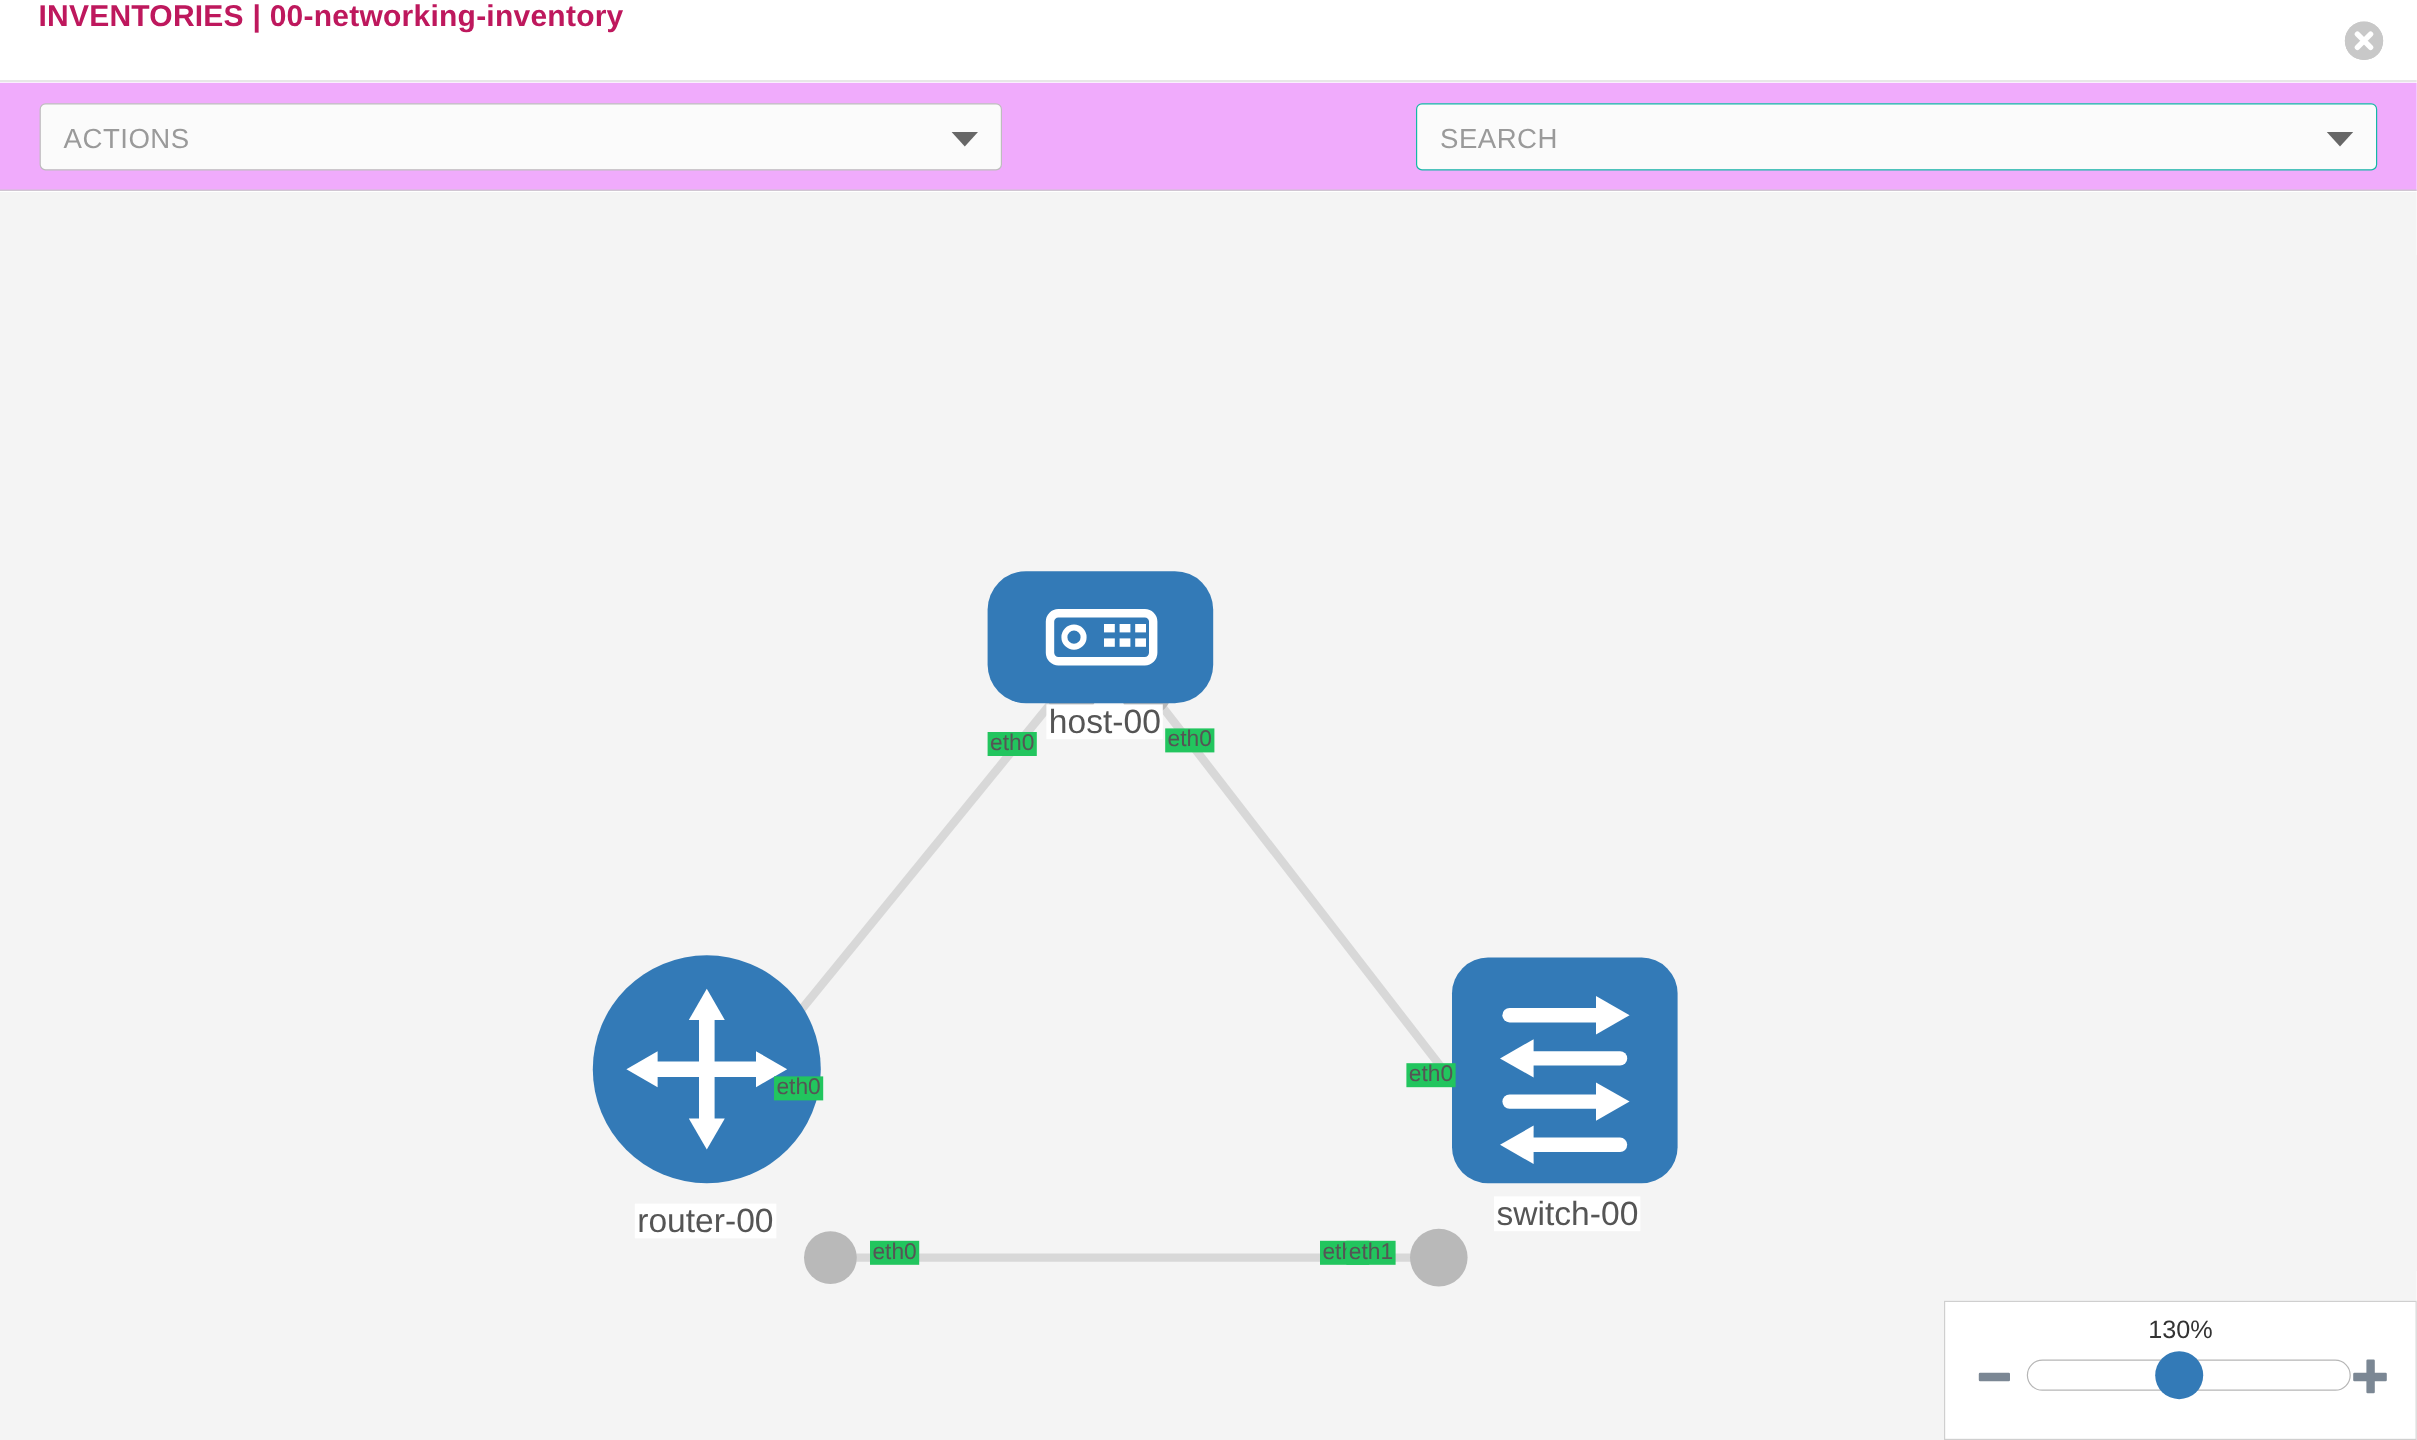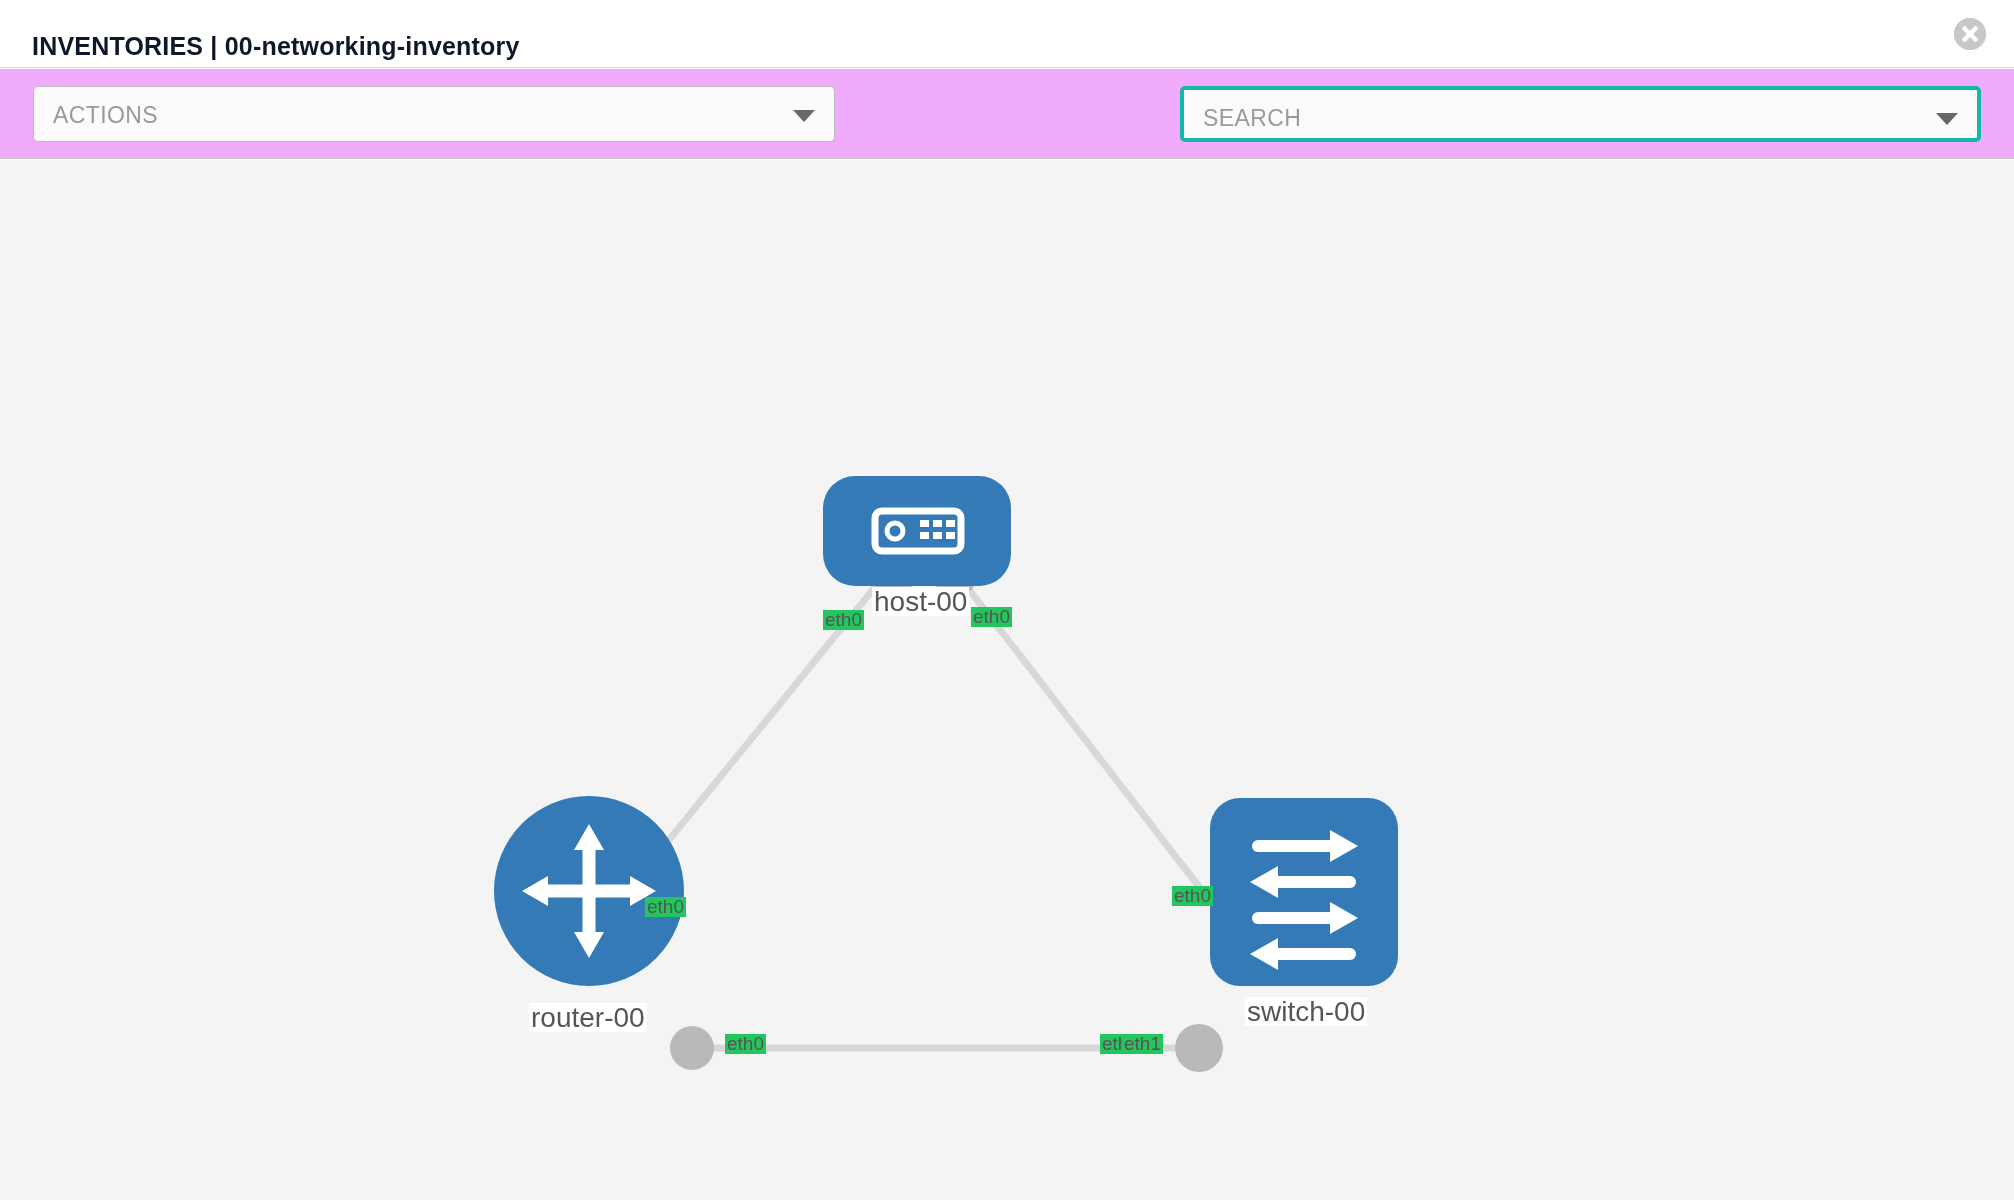--- a/index.html
+++ b/index.html
@@ -11,22 +11,22 @@
   }
   #app { position: relative; width: 2014px; height: 1200px; }
 
   
   .header {
     position: absolute; left: 0; top: 0; width: 2014px; height: 68px;
     background: #ffffff;
     border-bottom: 1px solid #d7d7d7;
   }
   .header-title {
-    position: absolute; left: 32px; top: 32px;
-    font-size: 25px; font-weight: bold; color: #0f172a;
+    position: absolute; left: 32px; top: 0;
+    font-size: 25px; font-weight: bold; color: #be185d;
     letter-spacing: 0.2px; white-space: nowrap;
   }
   .close-btn {
     position: absolute; right: 28px; top: 18px;
     width: 32px; height: 32px; border-radius: 50%;
     background: #c8c8c8; cursor: pointer;
   }
   .close-btn svg { display: block; width: 32px; height: 32px; }
 
   
@@ -58,21 +58,21 @@
     width: 42px; height: 42px; cursor: pointer;
   }
   .tool-icon svg { display: block; }
   #wrench-btn { left: 1044px; top: 90px; }
   #key-btn    { left: 1113px; top: 90px; }
 
   .search-box {
     position: absolute; left: 1180px; top: 17px;
     width: 801px; height: 56px;
     background: #fbfbfb;
-    border: 4px solid #14b8a6; border-radius: 5px;
+    border: 1px solid #14b8a6; border-radius: 5px;
     cursor: text;
   }
   .search-box .sel-label {
     position: absolute; left: 19px; top: 15px;
     font-size: 23px; color: #9a9a9a; letter-spacing: 0.4px;
   }
 
   
   .canvas {
     position: absolute; left: 0; top: 160px;
@@ -250,14 +250,21 @@
 
     <div class="iface-label" style="left:823px; top:450px;">eth0</div>
     <div class="iface-label" style="left:971px; top:447px;">eth0</div>
     <div class="iface-label" style="left:645px; top:737px;">eth0</div>
     <div class="iface-label" style="left:1172px; top:726px;">eth0</div>
     <div class="iface-label" style="left:725px; top:874px;">eth0</div>
     <div class="iface-label" style="left:1100px; top:874px;">eth0</div>
     <div class="iface-label" style="left:1122px; top:874px;">eth1</div>
   </div>
 
+  <div class="zoom-widget">
+    <div class="zoom-pct">130%</div>
+    <div class="zoom-minus"></div>
+    <div class="zoom-track"></div>
+    <div class="zoom-thumb"></div>
+    <div class="zoom-plus"></div>
+  </div>
 
 </div>
 
 </body></html>

